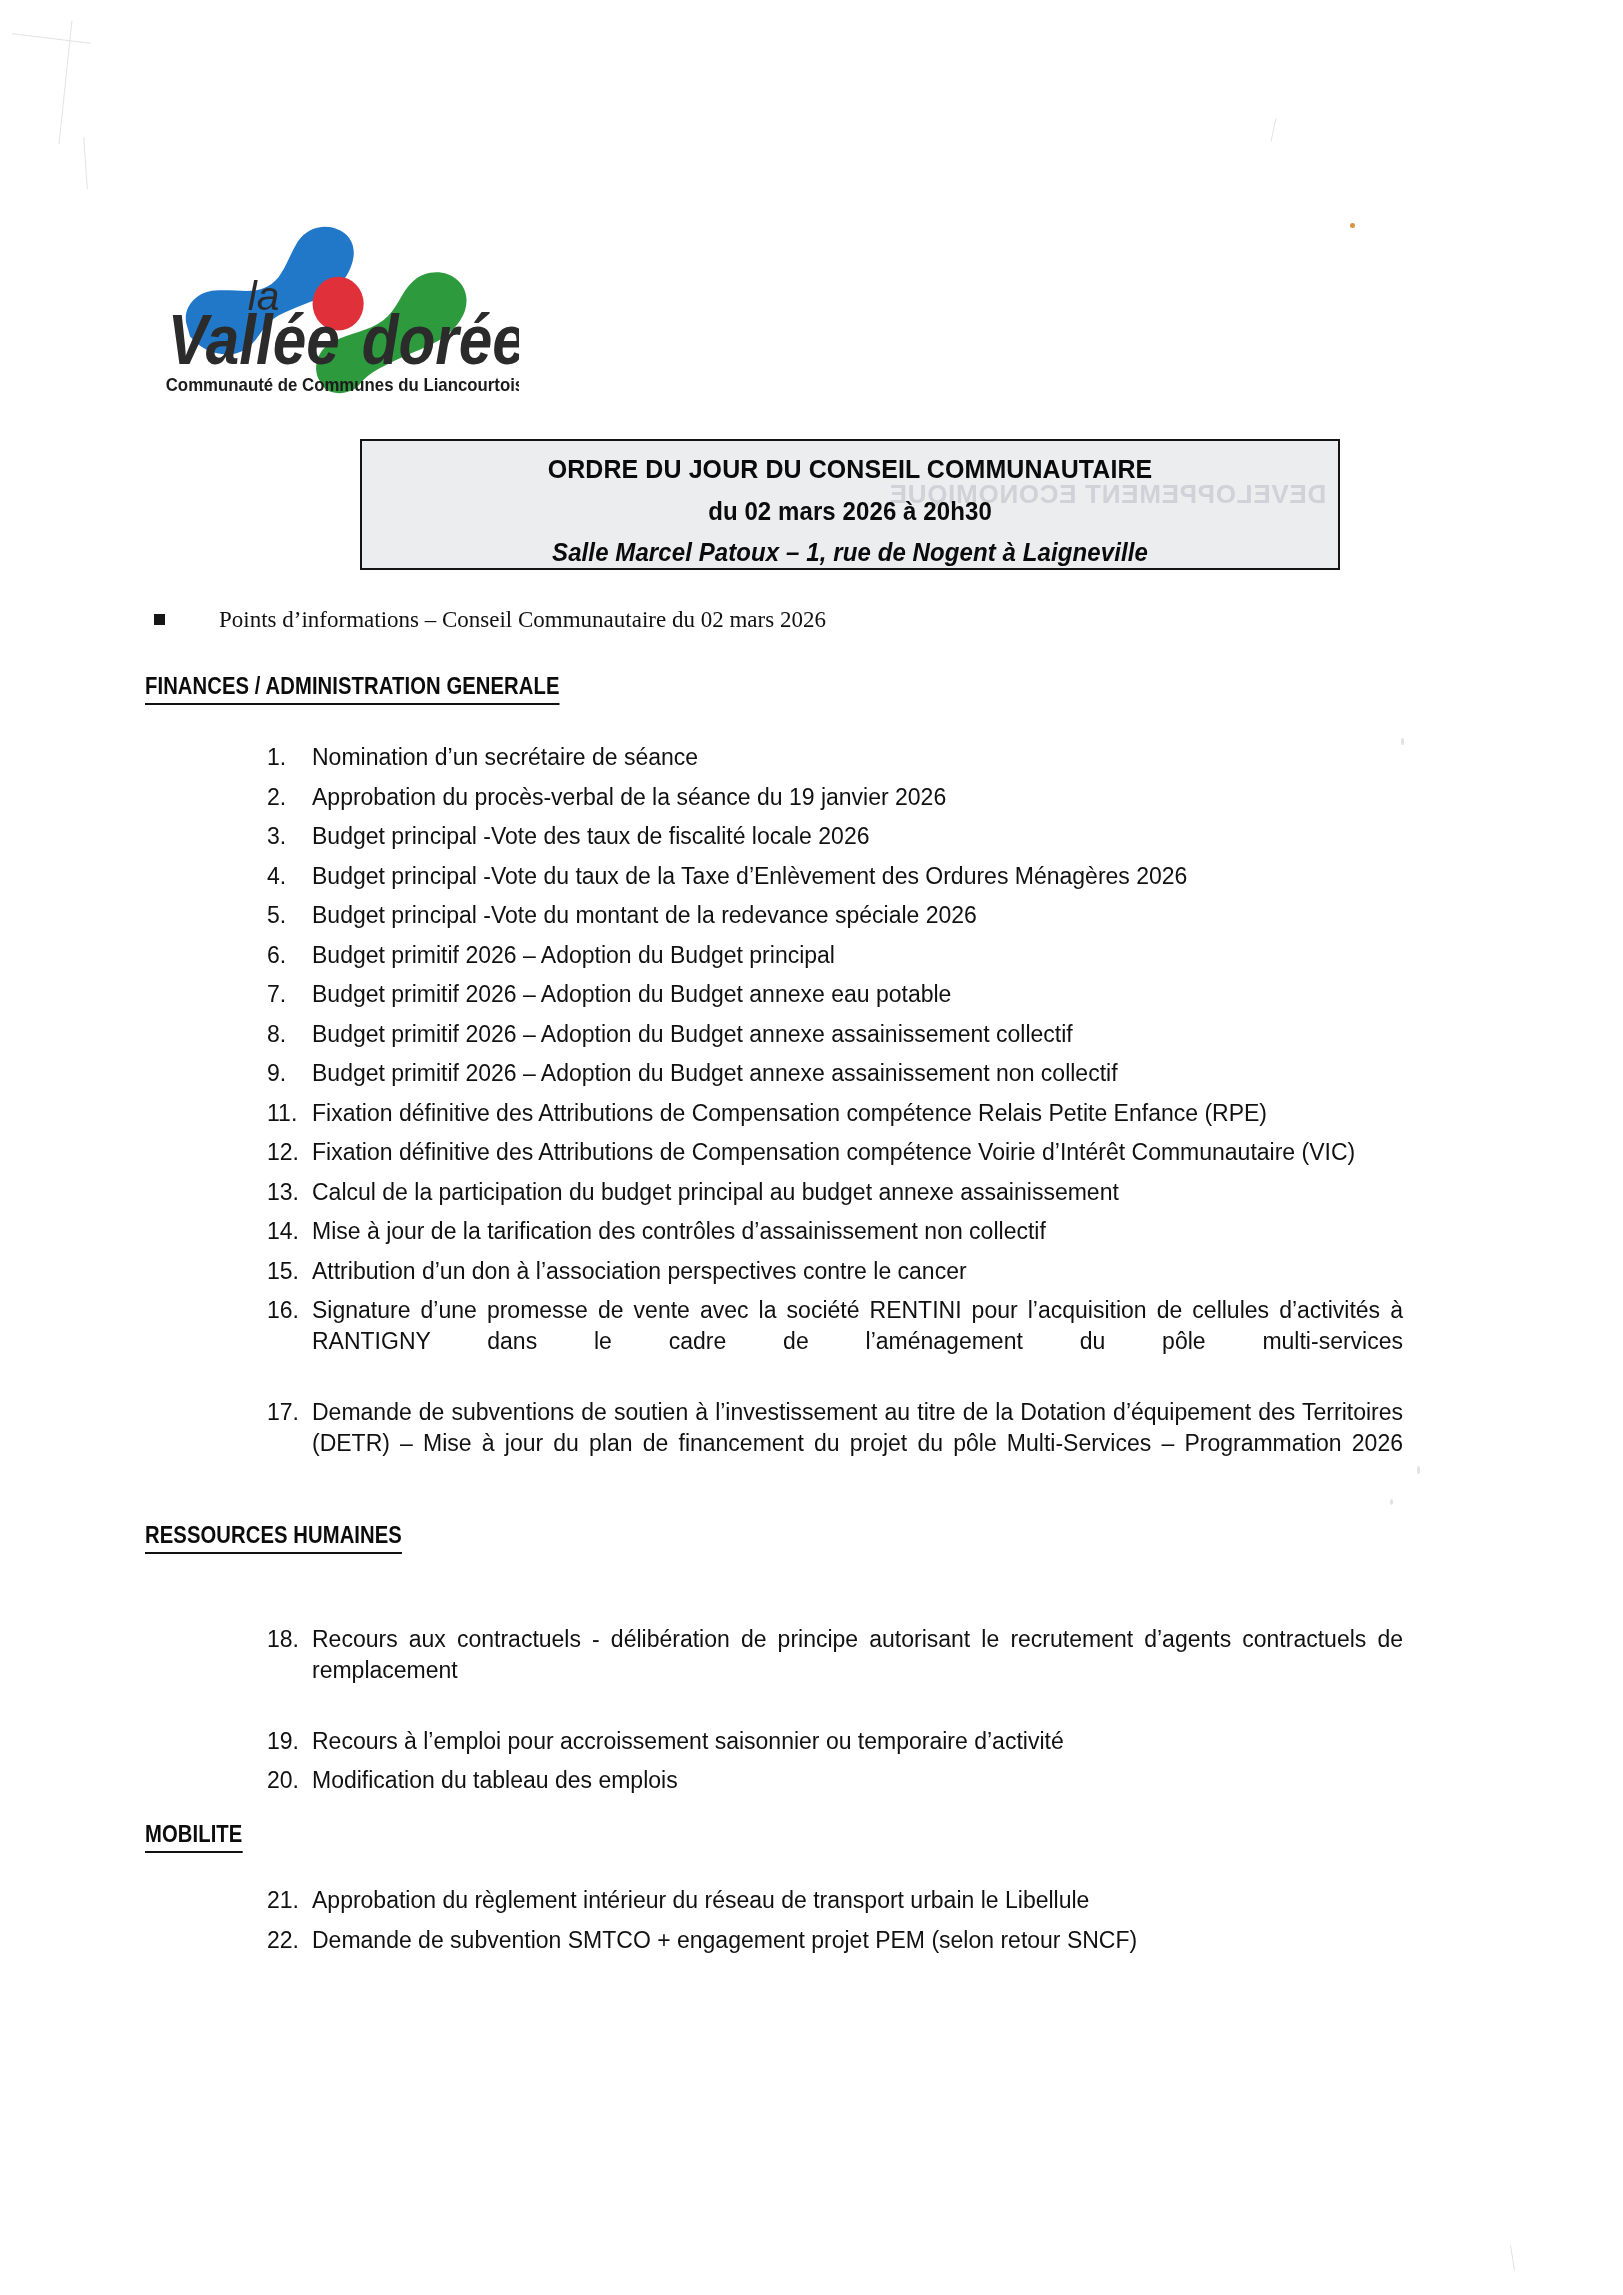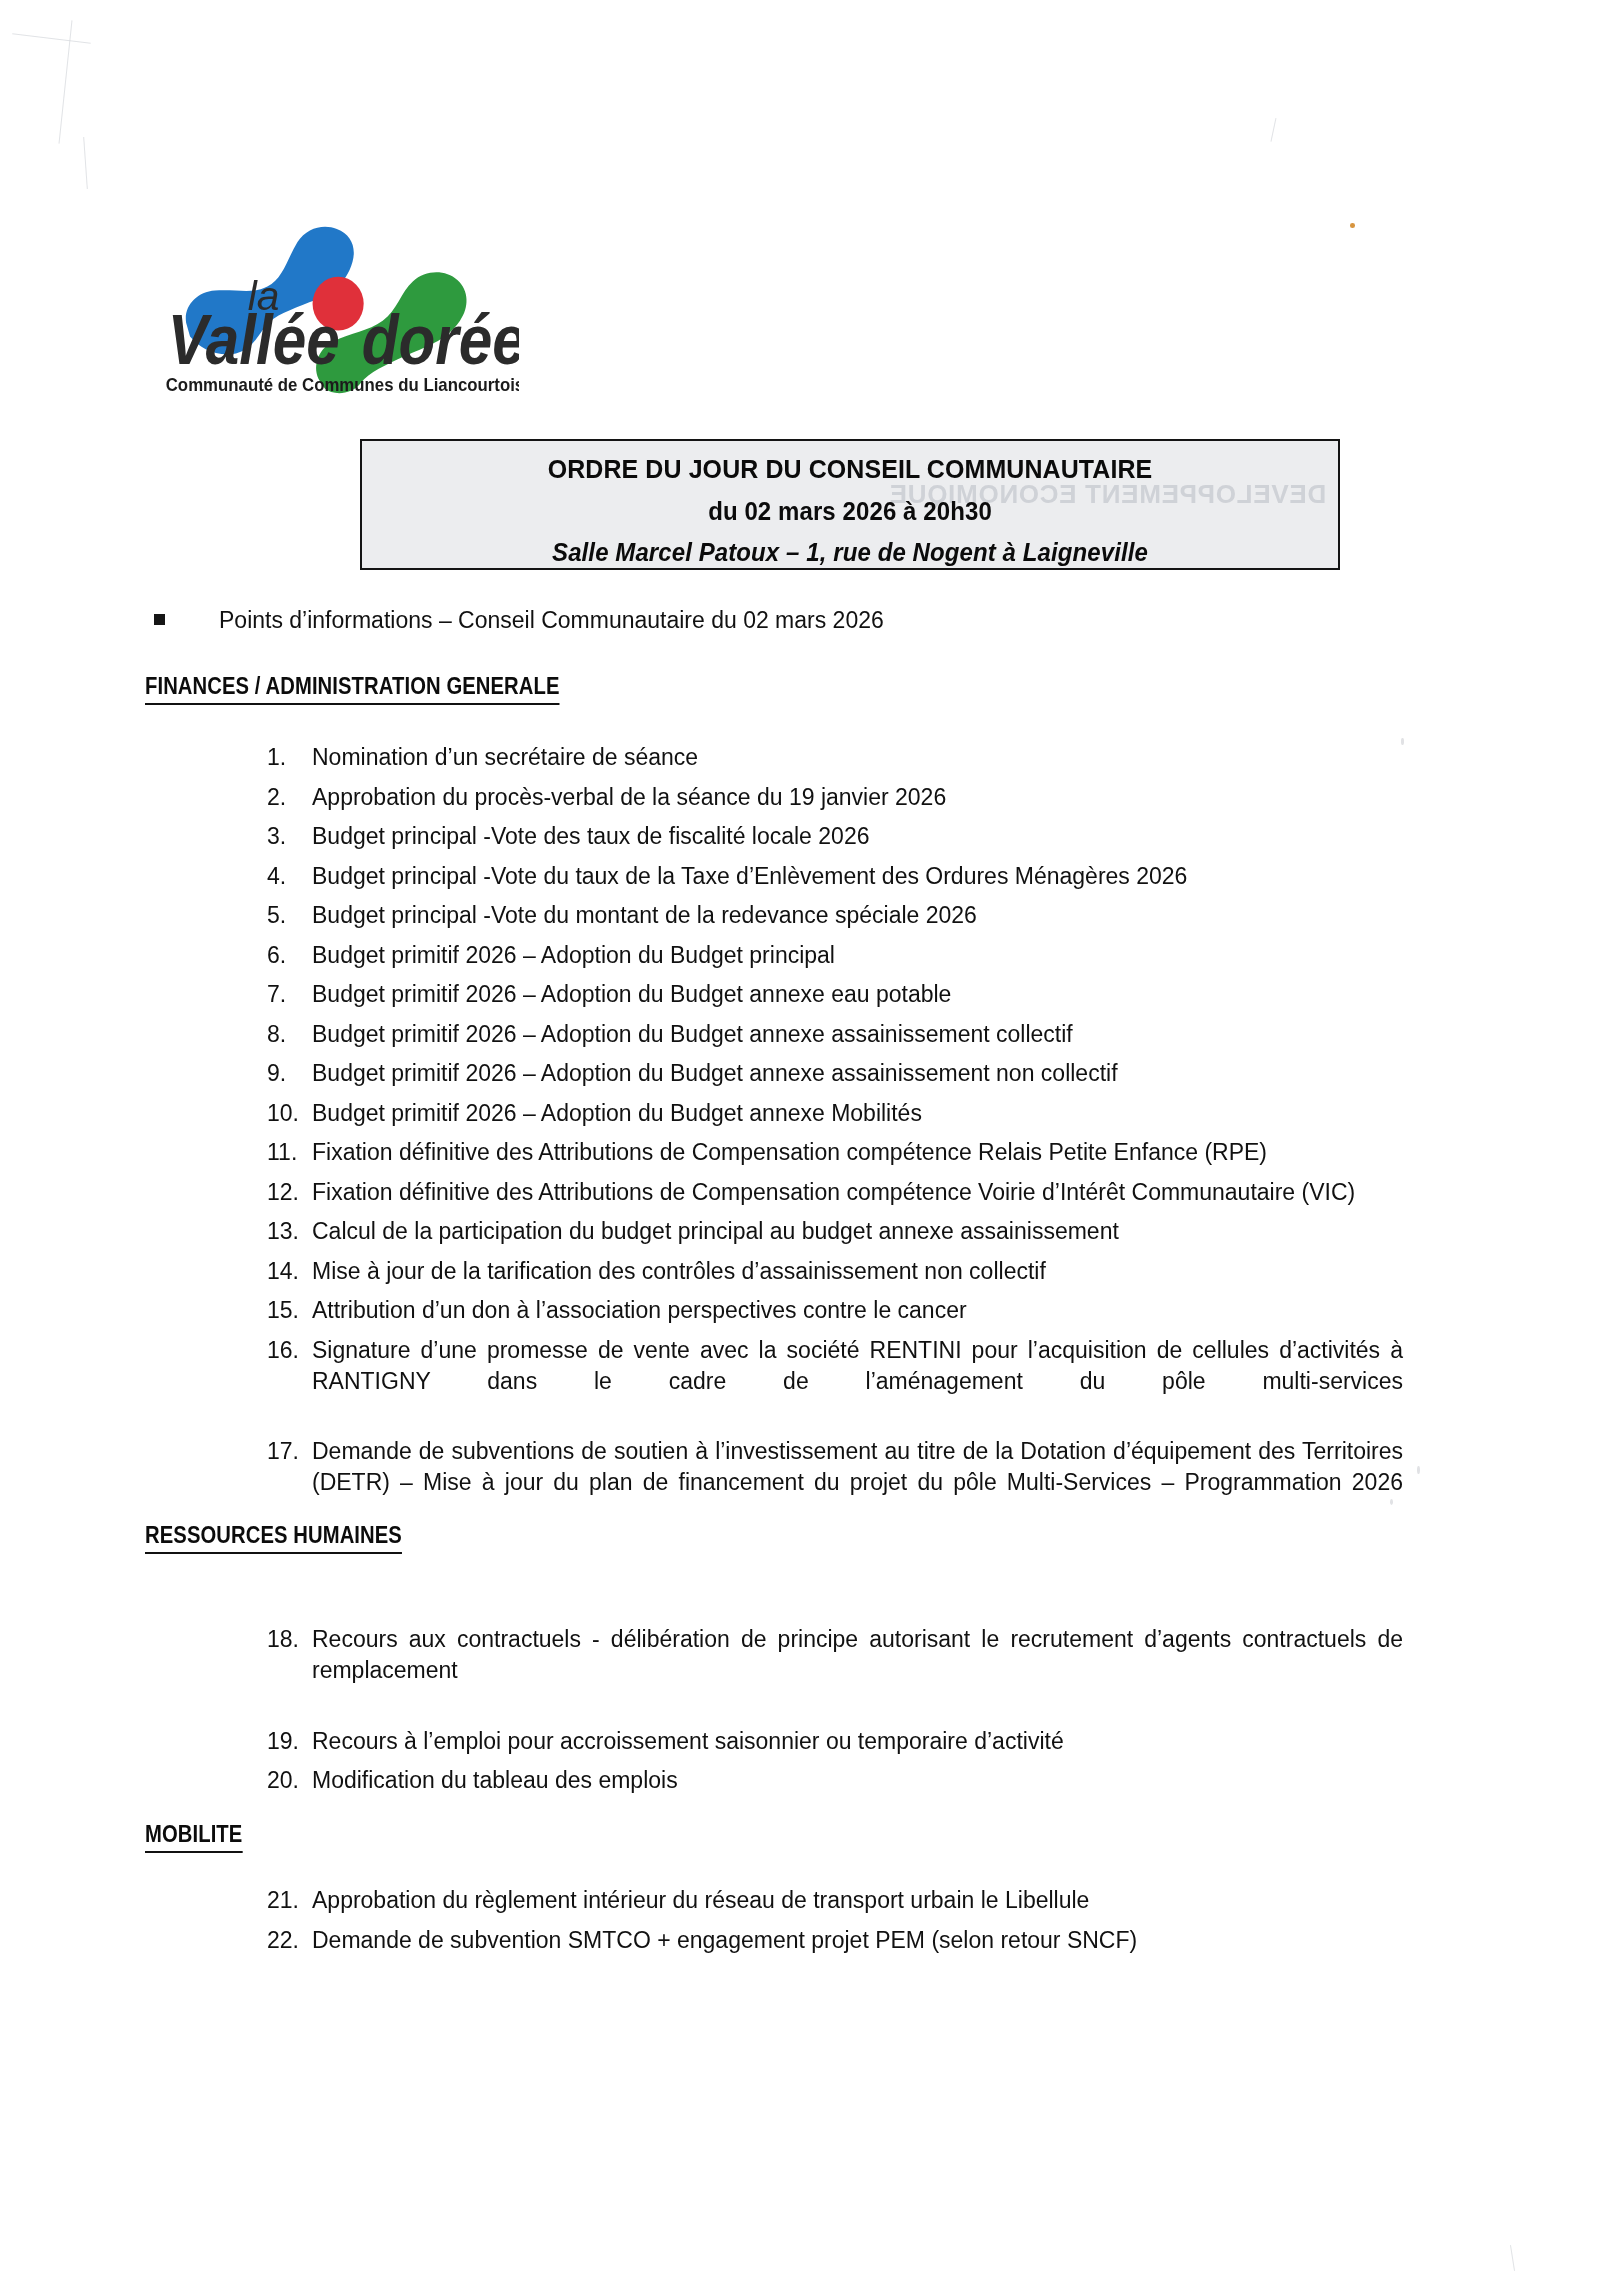--- a/index.html
+++ b/index.html
@@ -92,21 +92,21 @@
     transform: scaleX(.96);
   }
   #title-l3 {
     margin-top: 11.8px;
     font-size: 25px;
     font-style: italic;
     transform: scaleX(.96);
   }
 
   
-  .doc-text { color: #111111; }
+  .doc-text { color: #111111; font-family: Liberation Serif, serif; }
 
   
   #intro-row {
     position: absolute;
     left: 154px;
     top: 605px;
     width: 1244px;
     height: 35px;
   }
   #intro-bullet {
@@ -284,24 +284,20 @@
     </div>
     <div class="li">
       <div class="li-num">8.</div>
       <div class="li-body single">Budget primitif 2026 – Adoption du Budget annexe assainissement collectif</div>
     </div>
     <div class="li">
       <div class="li-num">9.</div>
       <div class="li-body single">Budget primitif 2026 – Adoption du Budget annexe assainissement non collectif</div>
     </div>
     <div class="li">
-      <div class="li-num">10.</div>
-      <div class="li-body single">Budget primitif 2026 – Adoption du Budget annexe Mobilités</div>
-    </div>
-    <div class="li">
       <div class="li-num">11.</div>
       <div class="li-body single">Fixation définitive des Attributions de Compensation compétence Relais Petite Enfance (RPE)</div>
     </div>
     <div class="li">
       <div class="li-num">12.</div>
       <div class="li-body single">Fixation définitive des Attributions de Compensation compétence Voirie d’Intérêt Communautaire (VIC)</div>
     </div>
     <div class="li">
       <div class="li-num">13.</div>
       <div class="li-body single">Calcul de la participation du budget principal au budget annexe assainissement</div>

